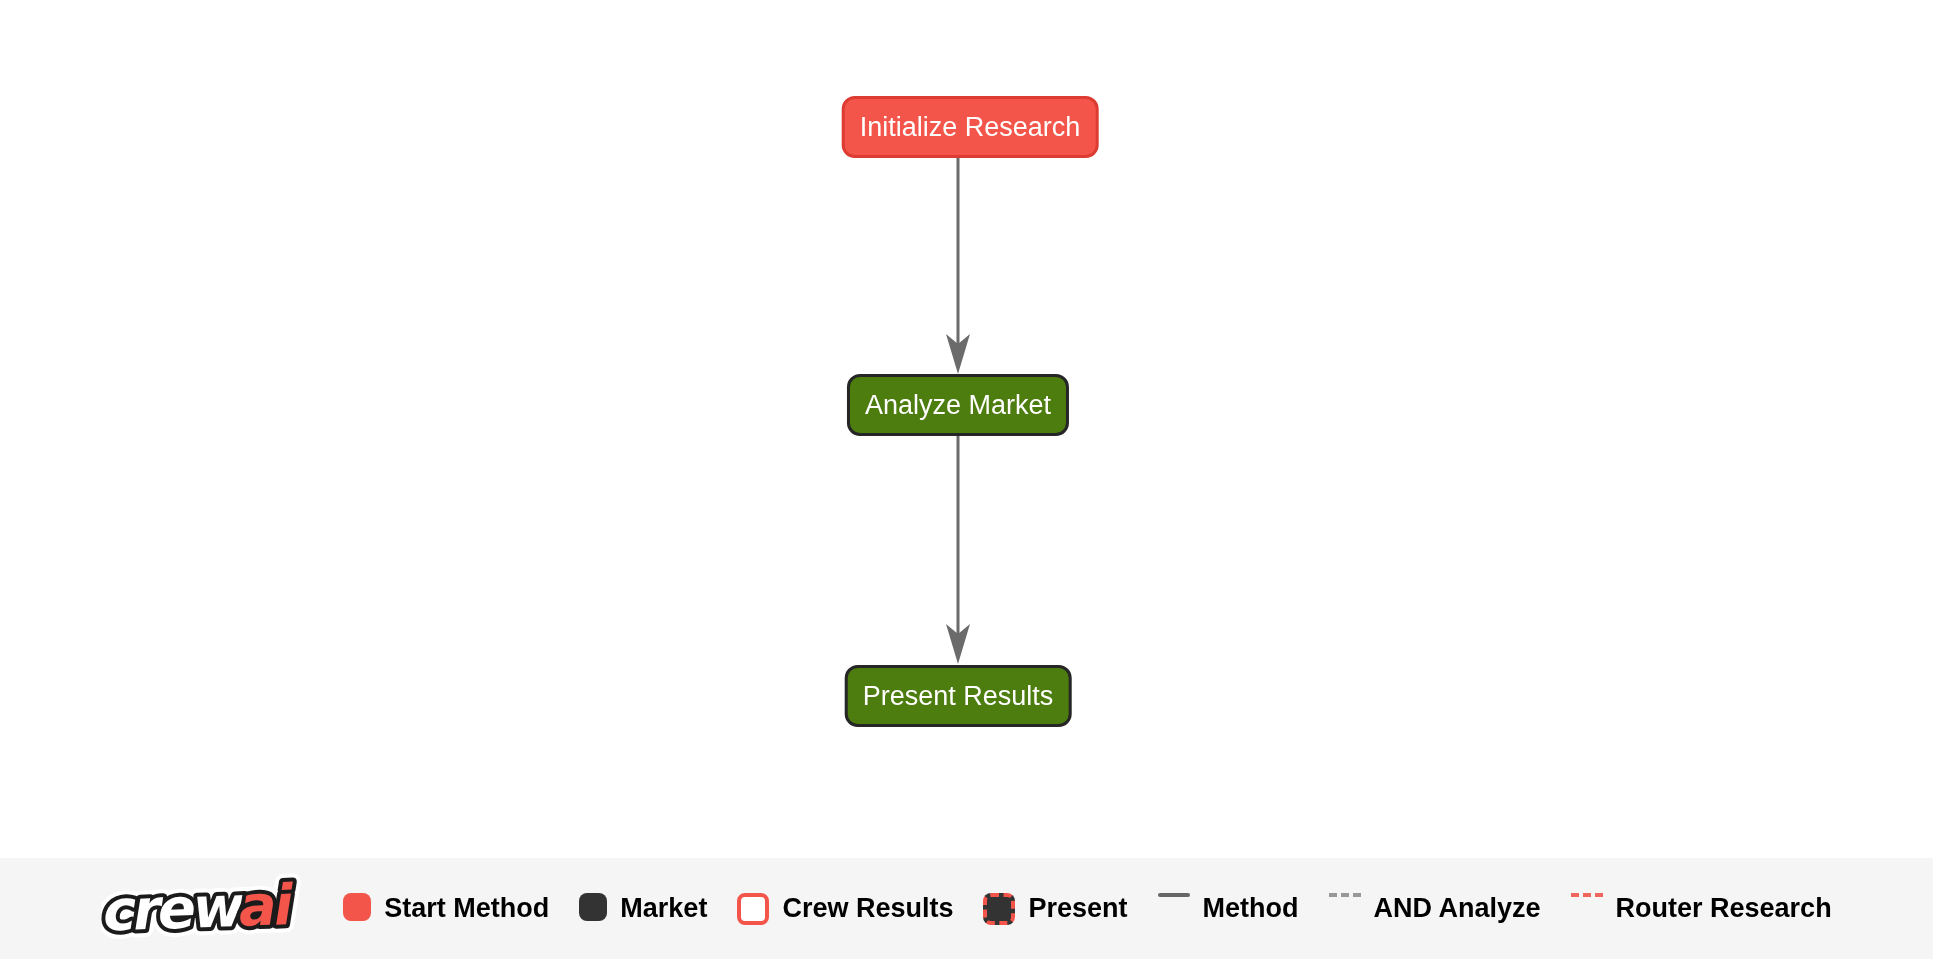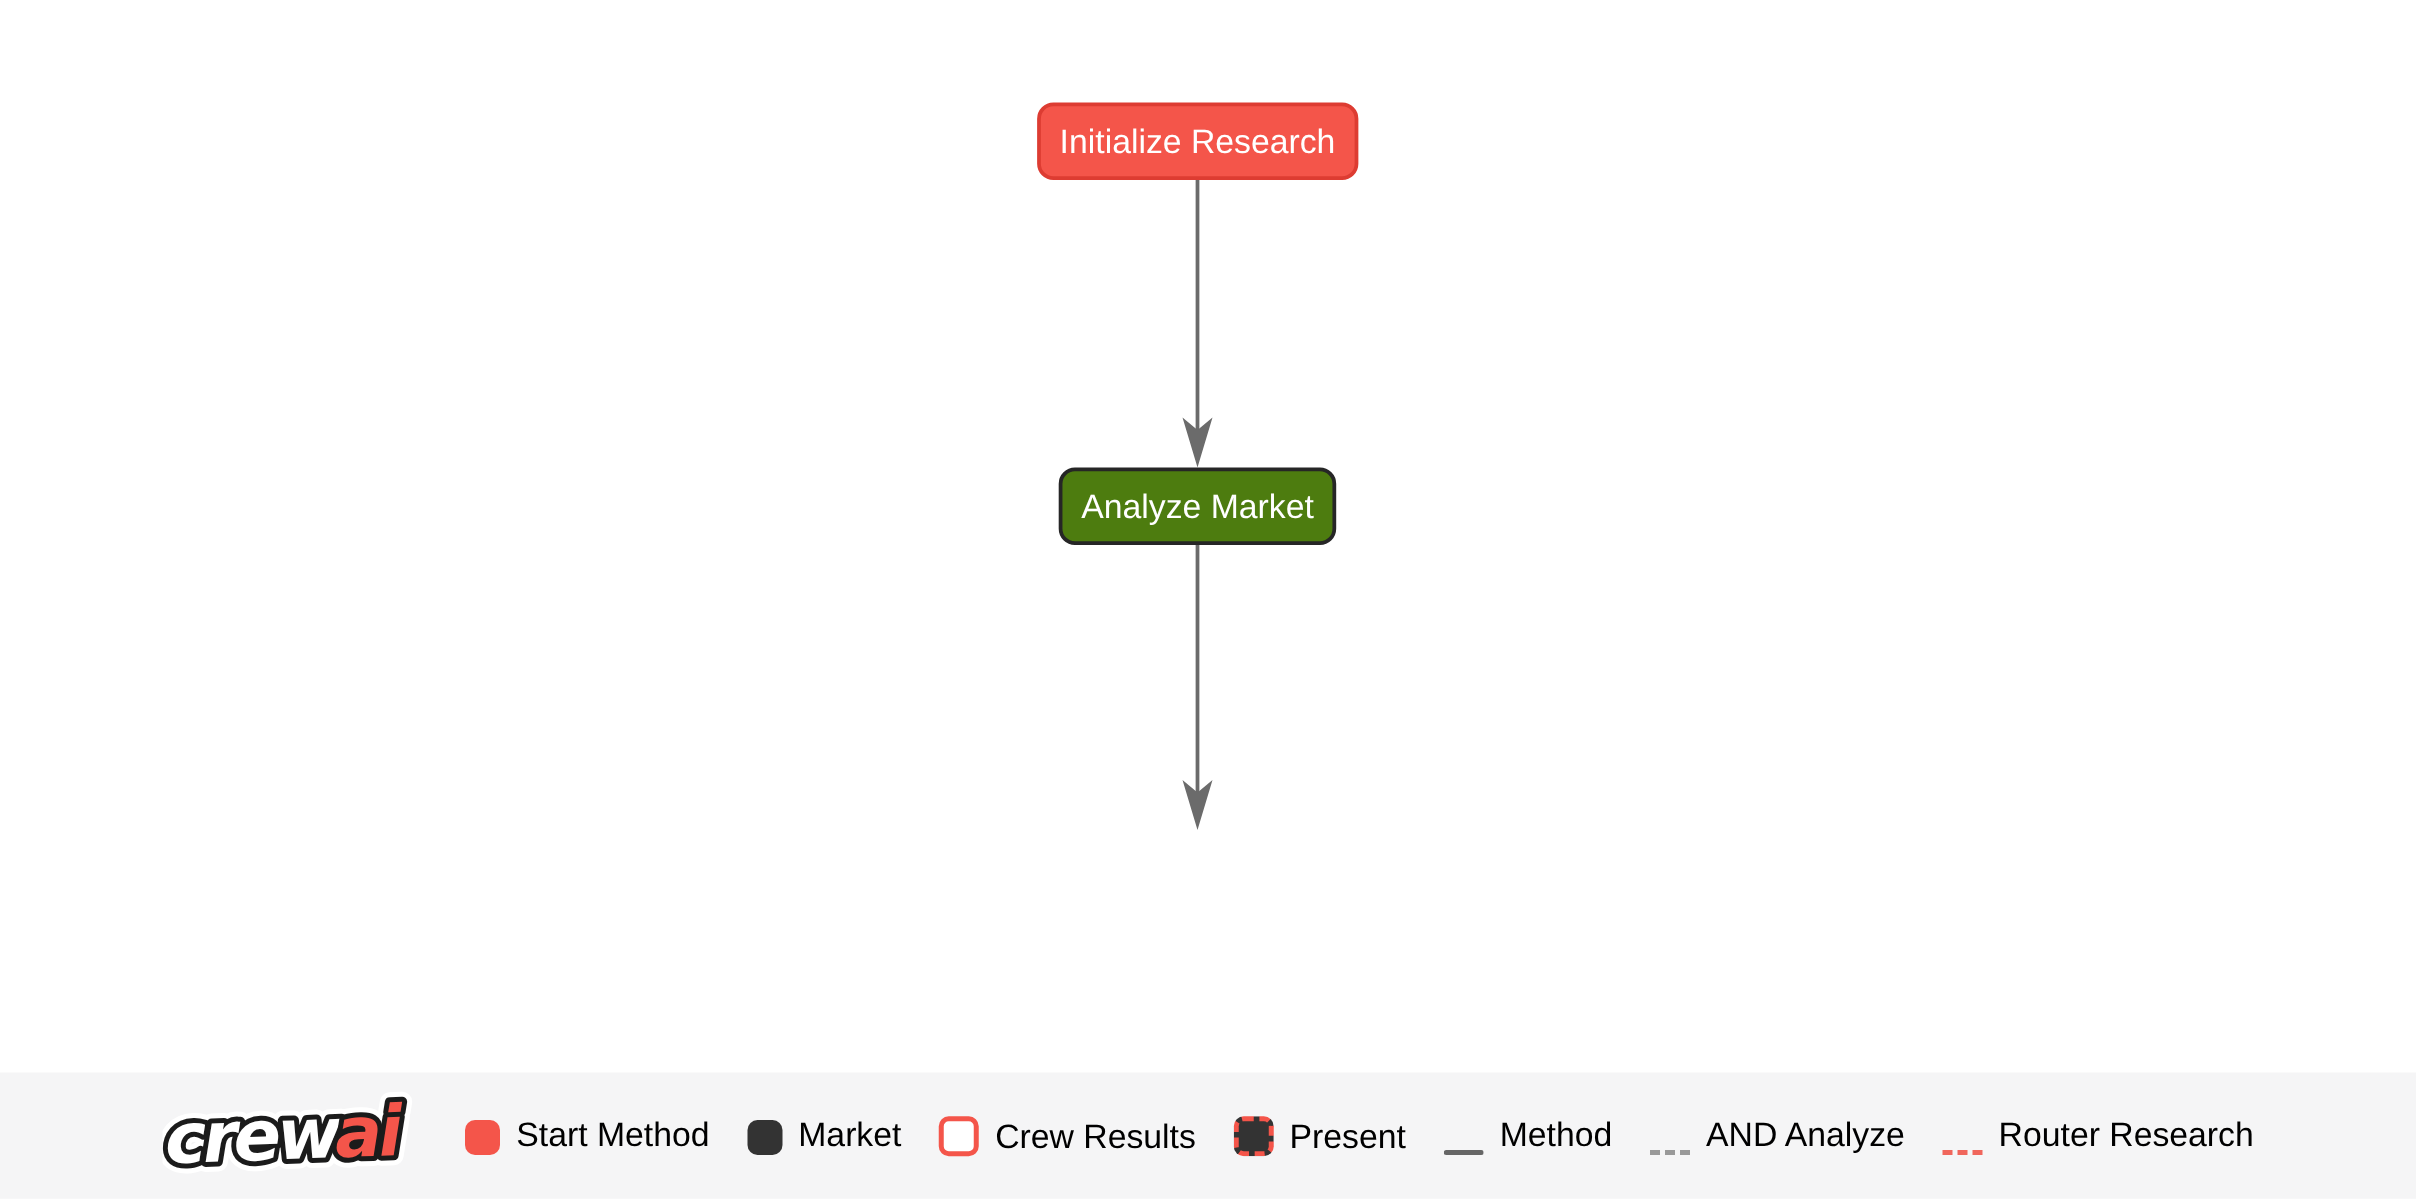--- a/index.html
+++ b/index.html
@@ -45,21 +45,21 @@
     left: 0; right: 0; bottom: 0;
     height: 101px;
     background: #F5F5F6;
     display: flex;
     align-items: center;
     justify-content: center;
     gap: 30px;
     font-size: 27px;
     color: #000000;
   }
-  .legend-item { display: flex; align-items: flex-end; gap: 13px; }
+  .legend-item { display: flex; align-items: flex-start; gap: 13px; font-weight: bold; }
   .legend-label { white-space: nowrap; }
 
   .swatch {
     width: 28px; height: 28px;
     border-radius: 8px;
     box-sizing: border-box;
     flex: 0 0 auto;
   }
   .swatch--start  { background: #F4554A; }
   .swatch--method { background: #333333; }
@@ -80,24 +80,25 @@
 
   <svg class="edges-svg" viewBox="0 0 1933 858" aria-hidden="true">
 
     <line x1="958" y1="144" x2="958" y2="346" stroke="#6B6B6B" stroke-width="3"></line>
     <path d="M946,334 L958,344 L970,334 L958,374 Z" fill="#6B6B6B"></path>
 
     <line x1="958" y1="434" x2="958" y2="637" stroke="#6B6B6B" stroke-width="3"></line>
     <path d="M946,624 L958,634 L970,624 L958,664 Z" fill="#6B6B6B"></path>
   </svg>
 
-  <div class="node node--start" style="top: 82px;">Initialize Research</div>
+  <div class="node node--start" style="top: 96px; margin-left: 12px;">Initialize Research</div>
 
   <div class="node node--method" style="top: 374px;">Analyze Market</div>
 
+  <div class="node node--method" style="top: 665px;">Present Results</div>
 </div>
 
 <div class="legend-bar">
 
   <svg class="logo-svg" width="212" height="84" viewBox="0 0 212 84" aria-hidden="true">
     <g transform="rotate(-2 106 42)" font-family="'DejaVu Sans', sans-serif" font-style="italic" font-weight="bold" font-size="56" letter-spacing="-3">
 
       <text x="2" y="60" fill="#ffffff" stroke="#ffffff" stroke-width="16" stroke-linejoin="round" paint-order="stroke">crew</text>
       <text x="138" y="60" fill="#ffffff" stroke="#ffffff" stroke-width="16" stroke-linejoin="round" paint-order="stroke">ai</text>
 

